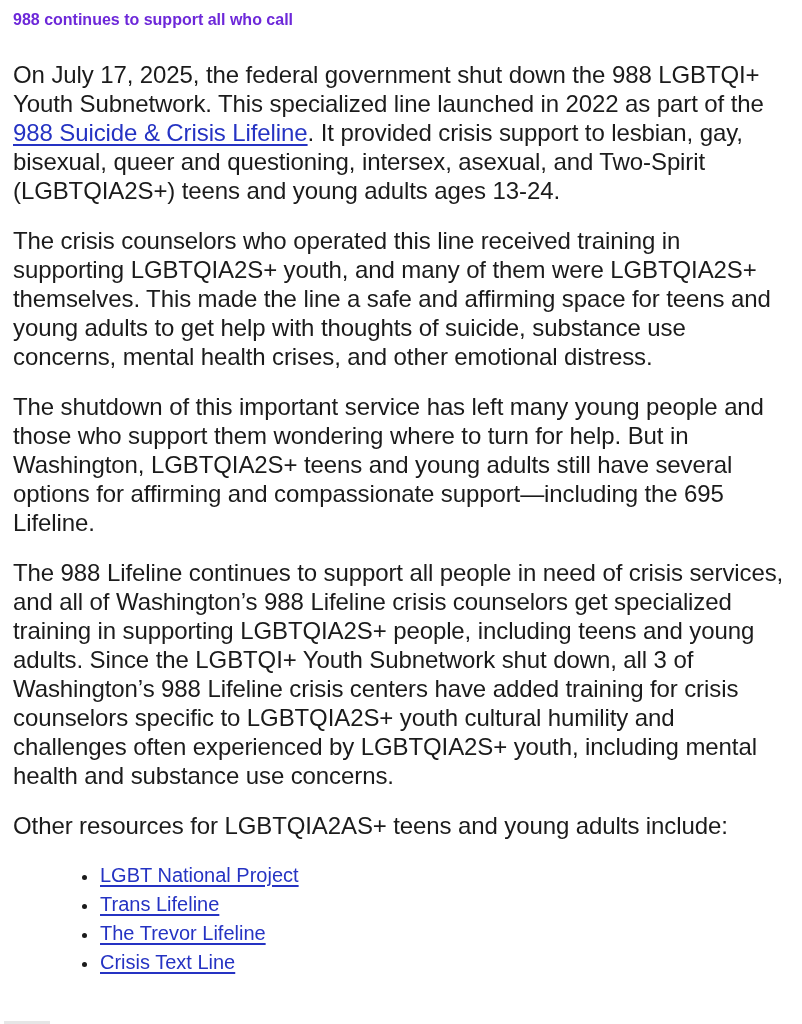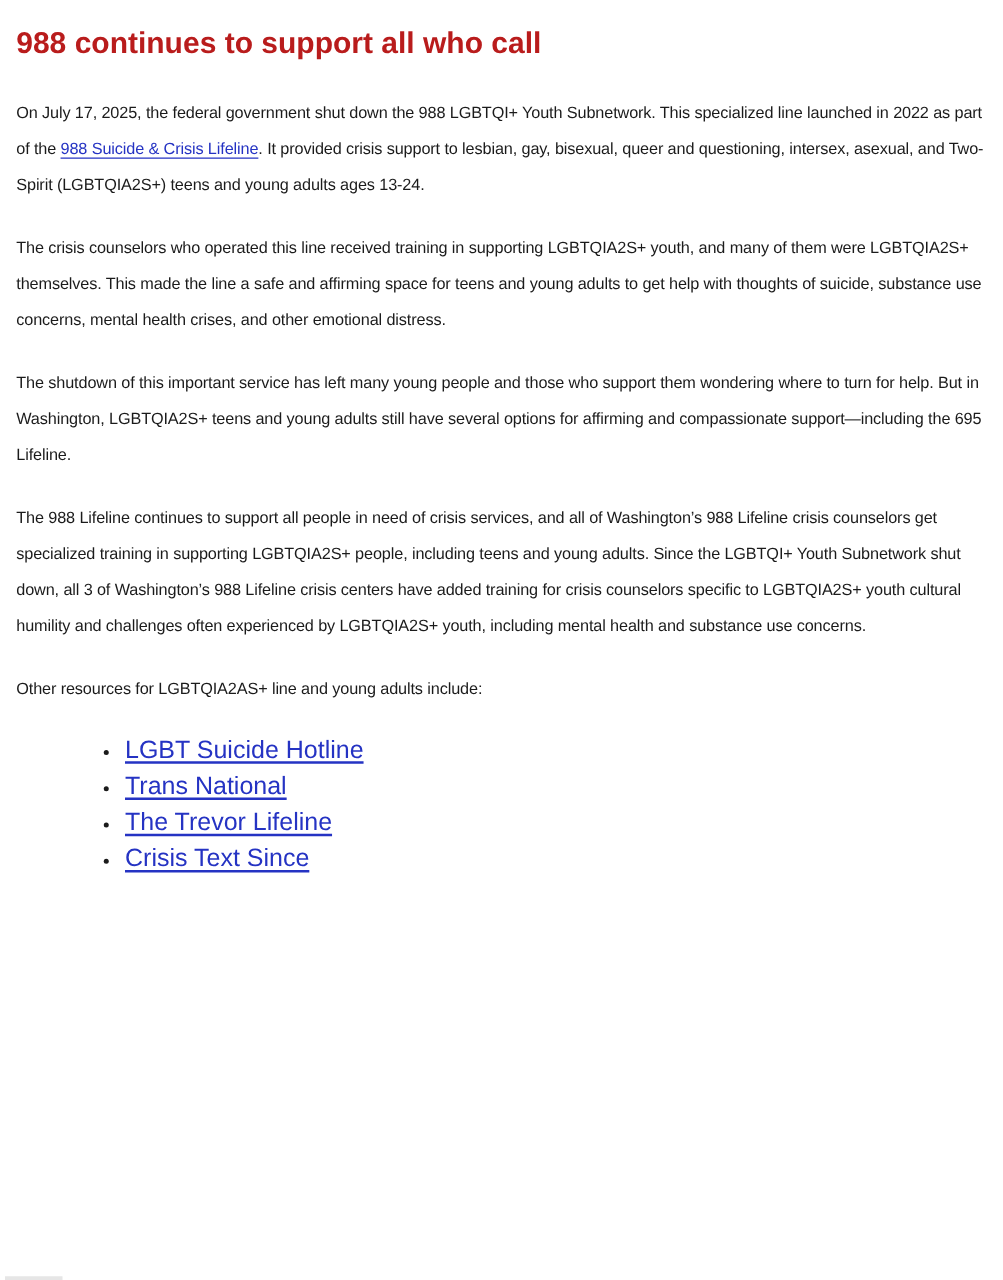--- a/index.html
+++ b/index.html
@@ -12,29 +12,29 @@
     height: 1024px;
     overflow: hidden;
     position: relative;
     font-family: "Liberation Sans", sans-serif;
     color: #1b1b1b;
   }
   .page {
     padding: 6px 11px 0 13px;
   }
   h1.article-title {
-    font-size: 24px;
+    font-size: 16px;
     line-height: 28px;
     font-weight: bold;
-    color: #b91c1c;
-    margin: 15px 0 26px 0;
+    color: #6d28d9;
+    margin: 0 0 26px 0;
     letter-spacing: 0;
   }
   p.body-para {
-    font-size: 13px;
+    font-size: 24px;
     line-height: 29px;
     margin: 0 0 21px 0;
     letter-spacing: -0.1px;
   }
   a.doc-link {
     color: #2533c3;
     text-decoration: underline;
     text-underline-offset: 3px;
     cursor: pointer;
   }
@@ -71,25 +71,25 @@
   <h1 class="article-title">988 continues to support all who call</h1>
 
   <p class="body-para"><span>On July 17, 2025, the federal government shut down the 988 LGBTQI+ Youth Subnetwork. This specialized line launched in 2022 as part of the </span><a href="#" class="doc-link">988 Suicide &amp; Crisis Lifeline</a><span>. It provided crisis support to lesbian, gay, bisexual, queer and questioning, intersex, asexual, and Two-Spirit (LGBTQIA2S+) teens and young adults ages 13-24.</span></p>
 
   <p class="body-para">The crisis counselors who operated this line received training in supporting LGBTQIA2S+ youth, and many of them were LGBTQIA2S+ themselves. This made the line a safe and affirming space for teens and young adults to get help with thoughts of suicide, substance use concerns, mental health crises, and other emotional distress.</p>
 
   <p class="body-para">The shutdown of this important service has left many young people and those who support them wondering where to turn for help. But in Washington, LGBTQIA2S+ teens and young adults still have several options for affirming and compassionate support—including the 695 Lifeline.</p>
 
   <p class="body-para">The 988 Lifeline continues to support all people in need of crisis services, and all of Washington’s 988 Lifeline crisis counselors get specialized training in supporting LGBTQIA2S+ people, including teens and young adults. Since the LGBTQI+ Youth Subnetwork shut down, all 3 of Washington’s 988 Lifeline crisis centers have added training for crisis counselors specific to LGBTQIA2S+ youth cultural humility and challenges often experienced by LGBTQIA2S+ youth, including mental health and substance use concerns.</p>
 
-  <p class="body-para">Other resources for LGBTQIA2AS+ line and young adults include:</p>
+  <p class="body-para">Other resources for LGBTQIA2AS+ teens and young adults include:</p>
 
   <ul class="resource-list">
-    <li><a href="#" class="doc-link">LGBT Suicide Hotline</a></li>
-    <li><a href="#" class="doc-link">Trans National</a></li>
+    <li><a href="#" class="doc-link">LGBT National Project</a></li>
+    <li><a href="#" class="doc-link">Trans Lifeline</a></li>
     <li><a href="#" class="doc-link">The Trevor Lifeline</a></li>
-    <li><a href="#" class="doc-link">Crisis Text Since</a></li>
+    <li><a href="#" class="doc-link">Crisis Text Line</a></li>
   </ul>
 
 
 </div>
 
 <div class="cutoff-fragment"></div>
 
 </body></html>

